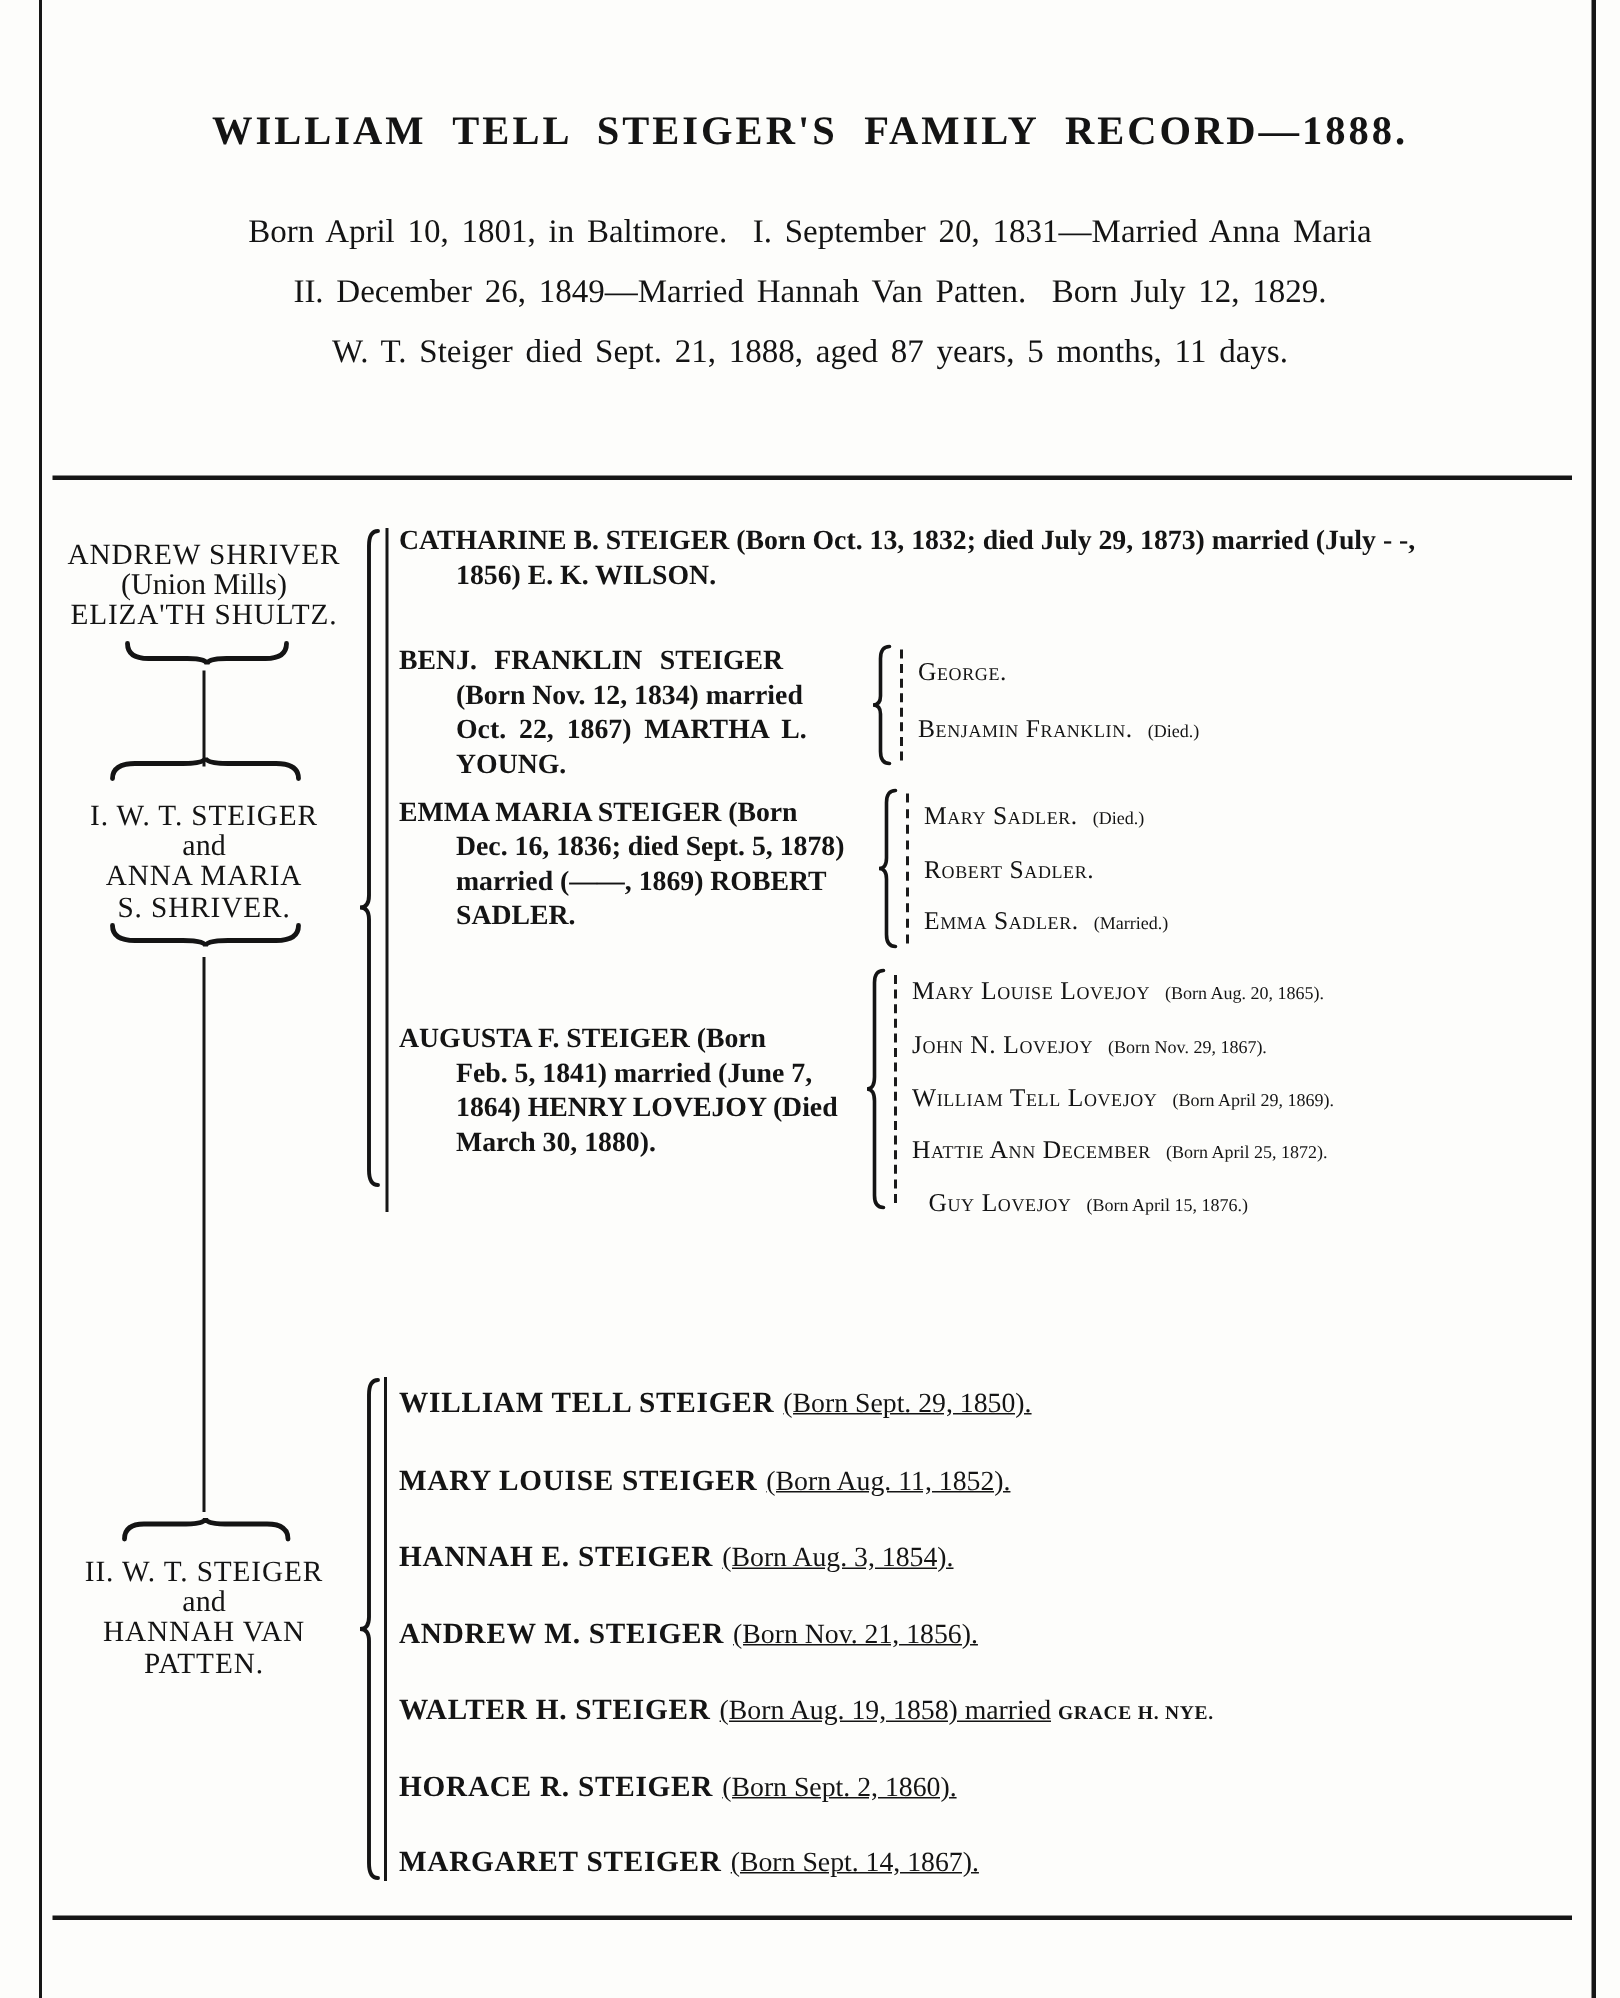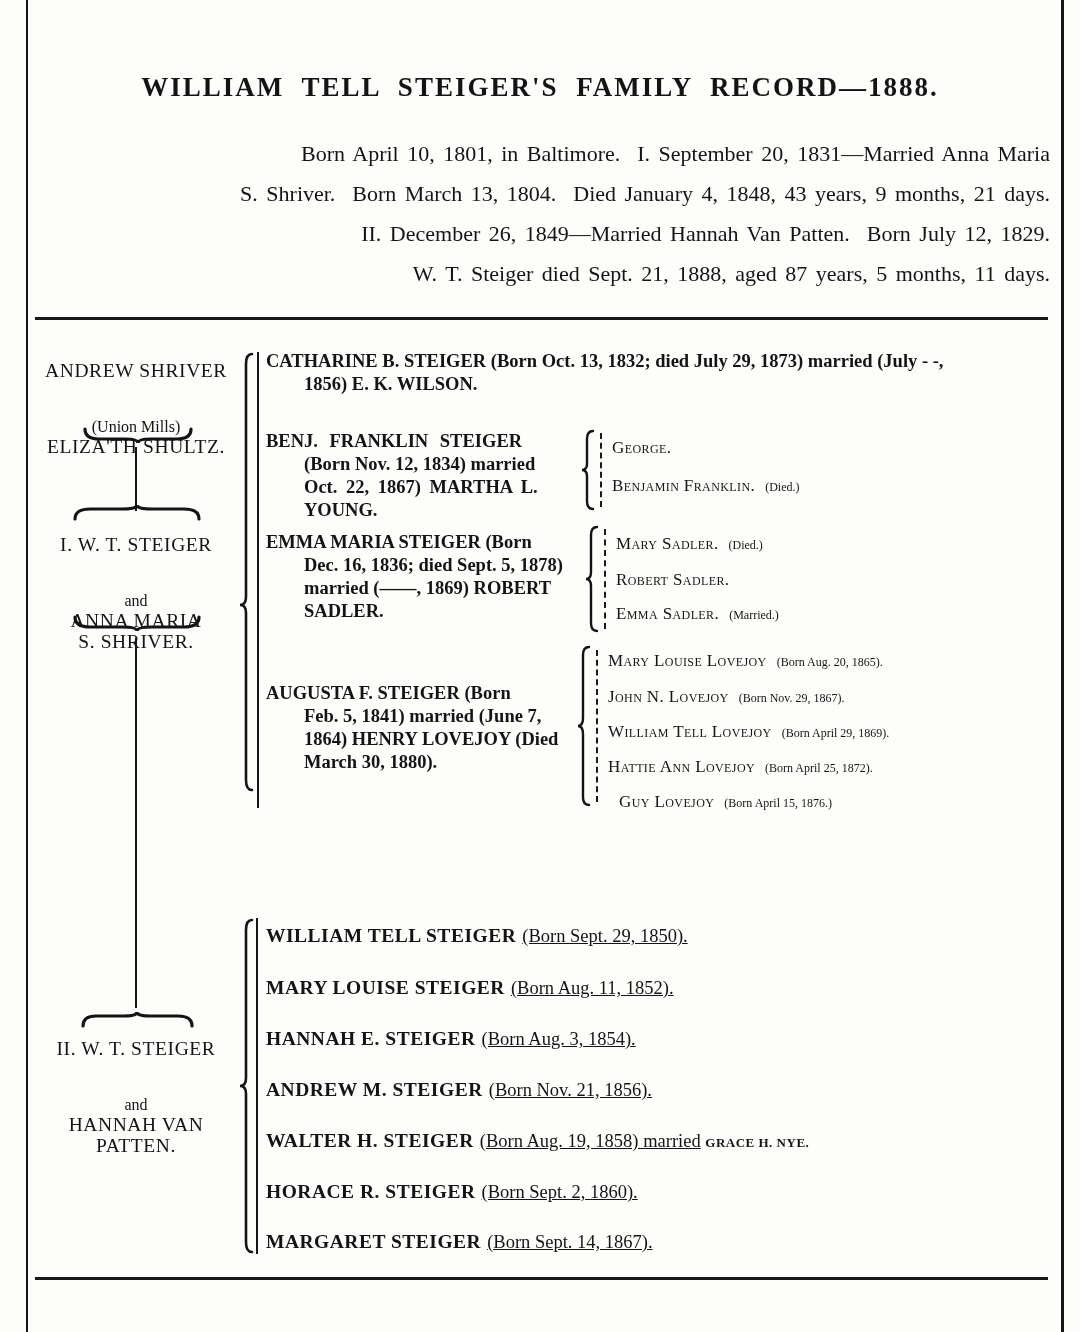--- a/index.html
+++ b/index.html
@@ -12,26 +12,26 @@
   .hl{position:absolute;background:#161616;}
   .vl{position:absolute;width:2px;background:#161616;}
   .vdash{position:absolute;width:0;border-left:2px dashed #1a1a1a;}
   svg.brace{position:absolute;overflow:visible;}
   svg.brace path{fill:none;stroke:#141414;stroke-linecap:round;}
   
   .title{
     position:absolute;left:30px;width:1020px;top:72px;text-align:center;
     font-size:27px;font-weight:bold;letter-spacing:2px;word-spacing:9px;
   }
-  .intro{position:absolute;left:30px;width:1020px;top:134px;text-align:right;}
+  .intro{position:absolute;left:30px;width:1020px;top:134px;text-align:center;}
   .intro .iline{font-size:22px;line-height:40px;white-space:pre-wrap;word-spacing:3px;}
   
   .leftblk{position:absolute;left:32px;width:208px;text-align:center;font-weight:normal;}
   .leftblk .l-big{font-size:19.5px;line-height:21px;letter-spacing:0.6px;}
-  .leftblk .l-small{font-size:16px;line-height:19px;margin-top:36px;}
+  .leftblk .l-small{font-size:20px;line-height:19px;}
   
   .entry{position:absolute;font-weight:bold;font-size:18.5px;line-height:23px;}
   .entry div{white-space:nowrap;}
   .entry .ind{margin-left:38px;}
   .entry .ws1{word-spacing:7px;}
   .entry .ws2{word-spacing:4px;}
   
   .gc{position:absolute;white-space:nowrap;font-size:18px;}
   .gc .sc{font-variant:small-caps;font-weight:normal;font-size:17px;letter-spacing:0.4px;}
   .gc .nt{margin-left:10px;font-size:12px;}
@@ -45,21 +45,20 @@
 <body>
 
 <div class="page">
 
   <div class="vl" style="left:26px;top:0;height:1332px;"></div>
   <div class="vl" style="left:1061px;top:0;height:1332px;width:3px;"></div>
 
   <div class="title">WILLIAM TELL STEIGER'S FAMILY RECORD—1888.</div>
   <div class="intro">
     <div class="iline">Born April 10, 1801, in Baltimore.  I. September 20, 1831—Married Anna Maria</div>
-    <div class="iline">S. Shriver.  Born March 13, 1804.  Died January 4, 1848, 43 years, 9 months, 21 days.</div>
     <div class="iline">II. December 26, 1849—Married Hannah Van Patten.  Born July 12, 1829.</div>
     <div class="iline">W. T. Steiger died Sept. 21, 1888, aged 87 years, 5 months, 11 days.</div>
   </div>
   <div class="hl" style="left:35px;top:317px;width:1013px;height:3px;"></div>
 
   <div class="leftblk" style="top:360px;">
     <div class="l-big">ANDREW SHRIVER</div>
     <div class="l-small">(Union Mills)</div>
     <div class="l-big">ELIZA'TH SHULTZ.</div>
   </div>
@@ -154,21 +153,21 @@
   <div class="gc" style="left:608px;top:650px;">
     <span class="sc">Mary Louise Lovejoy</span><span class="nt">(Born Aug. 20, 1865).</span>
   </div>
   <div class="gc" style="left:608px;top:686px;">
     <span class="sc">John N. Lovejoy</span><span class="nt">(Born Nov. 29, 1867).</span>
   </div>
   <div class="gc" style="left:608px;top:721px;">
     <span class="sc">William Tell Lovejoy</span><span class="nt">(Born April 29, 1869).</span>
   </div>
   <div class="gc" style="left:608px;top:756px;">
-    <span class="sc">Hattie Ann Lovejoy</span><span class="nt">(Born April 25, 1872).</span>
+    <span class="sc">Hattie Ann December</span><span class="nt">(Born April 25, 1872).</span>
   </div>
   <div class="gc" style="left:608px;top:791px;margin-left:11px;">
     <span class="sc">Guy Lovejoy</span><span class="nt">(Born April 15, 1876.)</span>
   </div>
 
   <svg class="brace" style="left:238px;top:918px;" width="16" height="336" viewBox="0 0 16 336" preserveAspectRatio="none">
     <path d="M14,2 Q8,2 8,12 L8,160 Q8,168 2,168 Q8,168 8,176 L8,324 Q8,334 14,334" stroke-width="2.6"></path>
   </svg>
   <div class="vl" style="left:256px;top:918px;height:336px;"></div>
 

